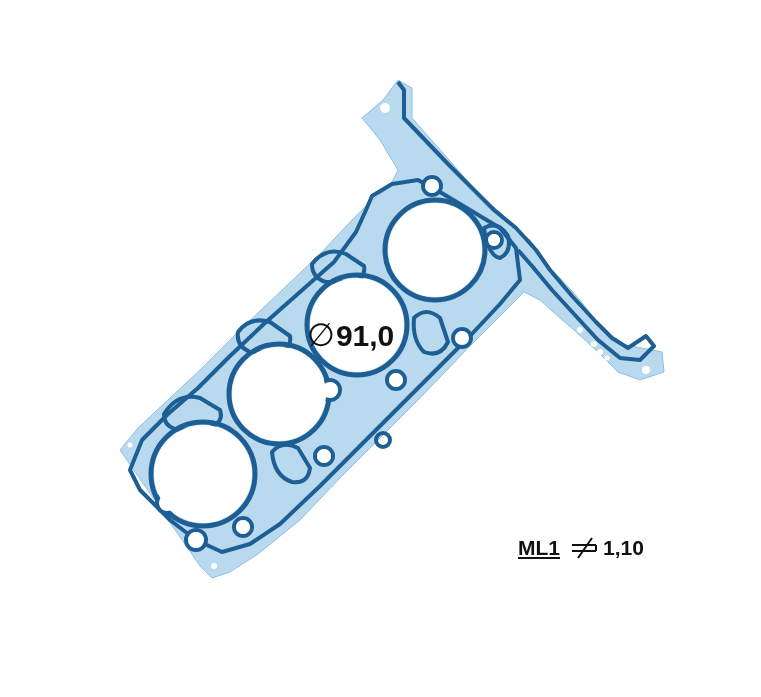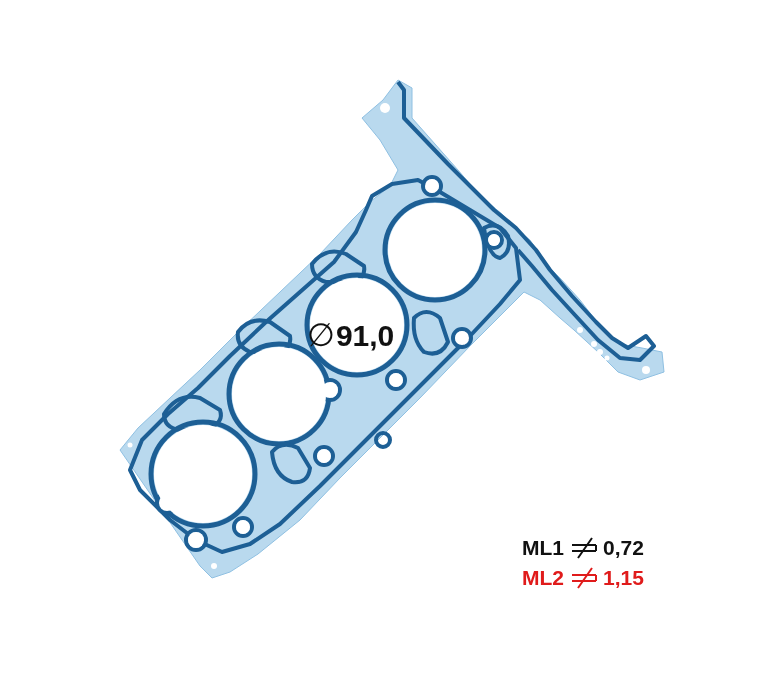--- a/index.html
+++ b/index.html
@@ -4,21 +4,21 @@
   <style>
     html, body { margin: 0; padding: 0; background: #ffffff; }
     body { width: 761px; height: 697px; position: relative; overflow: hidden;
            font-family: "Liberation Sans", sans-serif; }
     #gasket { position: absolute; left: 0; top: 0; width: 761px; height: 697px; }
     .bore-label { position: absolute; left: 307px; top: 300px; font-size: 30px; font-weight: bold;
                   color: #111; letter-spacing: 0px; white-space: nowrap; margin-top: 16px; }
     .bore-label .dia { font-weight: normal; font-size: 32px; margin-right: 1px; }
     .spec-list { position: absolute; left: 518px; top: 533px; }
     .spec-row { display: flex; align-items: center; height: 30px; font-size: 21px; font-weight: bold; }
-    .spec-row .code { width: 50px; text-align: center; }
+    .spec-row .code { width: 50px; text-align: left; text-decoration: underline; }
     .spec-row .sym { width: 30px; height: 24px; display: inline-block; margin: 0 3px 0 2px; }
     .spec-row .val { }
   </style>
 </head>
 <body>
 
 <svg id="gasket" viewBox="0 0 761 697">
 
   <g>
     <path d="M383,100 L398,80 L412,88 L412,118 L458,170 L480,196 L502,214 L520,232 L530,240 L548,266 L560,278 L580,300 L600,326 L620,344 L642,348 L662,352 L664,372 L640,380 L618,372 L598,352 L574,330 L560,318 L540,300 L524,292 L506,310 L470,346 L420,398 L380,438 L340,478 L300,520 L258,554 L230,572 L212,578 L200,566 L120,450 L138,428 L170,398 L200,370 L240,330 L280,292 L320,254 L352,220 L370,202 L390,186 L398,170 L380,140 L362,118 Z" fill="#b9d9ee" stroke="#8fc0e2" stroke-width="1"></path>
@@ -83,22 +83,15 @@
 <div class="bore-label">
   <span class="dia">∅</span><span>91,0</span>
 </div>
 
 <div class="spec-list">
   <div class="spec-row" style="color:#111111">
     <span class="code">ML1</span>
     <svg class="sym" viewBox="0 0 30 24">
       <path d="M2,9 H26 M2,15 H26 M26,9 V15 M8,22 L22,2" stroke="currentColor" stroke-width="2" fill="none"></path>
     </svg>
-    <span class="val">0,72</span>
-  </div>
-  <div class="spec-row" style="color:#e01b1b">
-    <span class="code">ML2</span>
-    <svg class="sym" viewBox="0 0 30 24">
-      <path d="M2,9 H26 M2,15 H26 M26,9 V15 M8,22 L22,2" stroke="currentColor" stroke-width="2" fill="none"></path>
-    </svg>
-    <span class="val">1,15</span>
+    <span class="val">1,10</span>
   </div>
 </div>
 
 </body></html>

